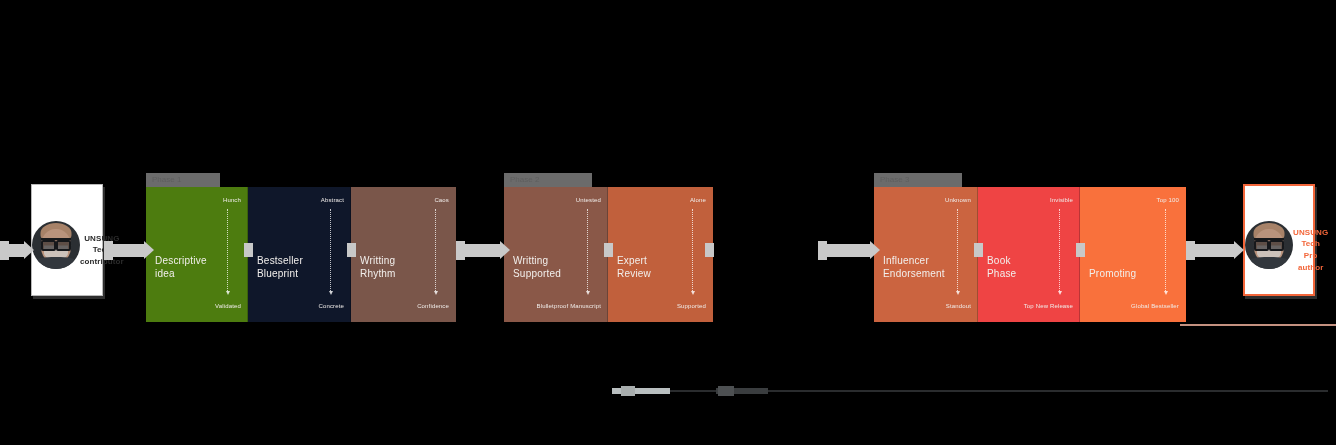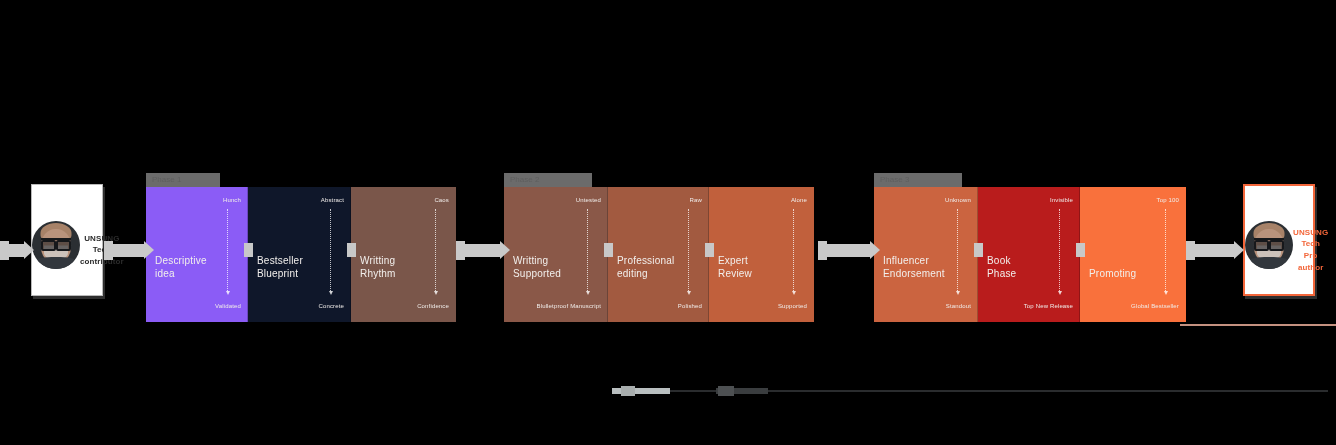--- a/index.html
+++ b/index.html
@@ -201,21 +201,21 @@
       <div>UNSUNG Tech</div>
       <div>Pro author</div>
     </div>
   </div>
 
   <div class="bottom-rule"></div>
 
   <div id="dyn">
       <div class="group" style="left: 146px;">
         <div class="group-header" style="width: 74px;">Phase 1</div>
-        <div class="stage" style="width: 102px; background: #8b5cf6;">
+        <div class="stage" style="width: 102px; background: #4d7c0f;">
           <div class="metric">
             <div class="top-label">Hunch</div>
             <div class="line"></div>
             <div class="bottom-label">Validated</div>
           </div>
           <div class="stage-title">
             <div>Descriptive</div>
             <div>idea</div>
           </div>
           <div class="divider"></div>
@@ -253,32 +253,20 @@
             <div class="top-label">Untested</div>
             <div class="line"></div>
             <div class="bottom-label">Blulletproof Manuscript</div>
           </div>
           <div class="stage-title">
             <div>Writting</div>
             <div>Supported</div>
           </div>
           <div class="divider"></div>
         </div>
-        <div class="stage" style="width: 101px; background: rgb(162, 90, 64);">
-          <div class="metric">
-            <div class="top-label">Raw</div>
-            <div class="line"></div>
-            <div class="bottom-label">Polished</div>
-          </div>
-          <div class="stage-title">
-            <div>Professional</div>
-            <div>editing</div>
-          </div>
-          <div class="divider"></div>
-        </div>
         <div class="stage" style="width: 105px; background: rgb(193, 96, 60);">
           <div class="metric">
             <div class="top-label">Alone</div>
             <div class="line"></div>
             <div class="bottom-label">Supported</div>
           </div>
           <div class="stage-title">
             <div>Expert</div>
             <div>Review</div>
           </div>
@@ -293,21 +281,21 @@
             <div class="top-label">Unknown</div>
             <div class="line"></div>
             <div class="bottom-label">Standout</div>
           </div>
           <div class="stage-title">
             <div>Influencer</div>
             <div>Endorsement</div>
           </div>
           <div class="divider"></div>
         </div>
-        <div class="stage" style="width: 102px; background: #b91c1c;">
+        <div class="stage" style="width: 102px; background: #ef4444;">
           <div class="metric">
             <div class="top-label">Invisible</div>
             <div class="line"></div>
             <div class="bottom-label">Top New Release</div>
           </div>
           <div class="stage-title">
             <div>Book</div>
             <div>Phase</div>
           </div>
           <div class="divider"></div>

